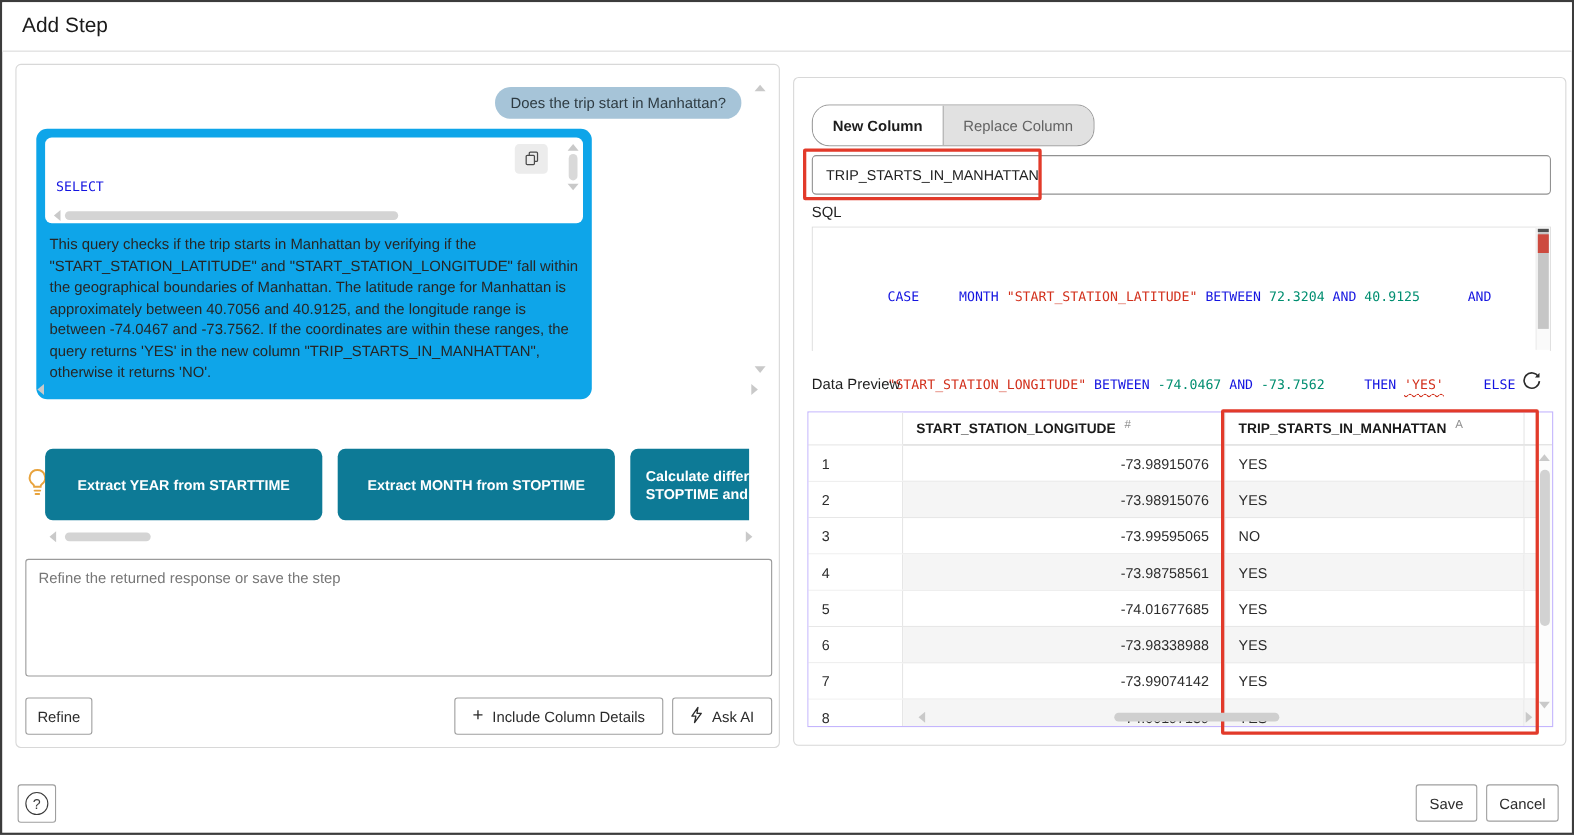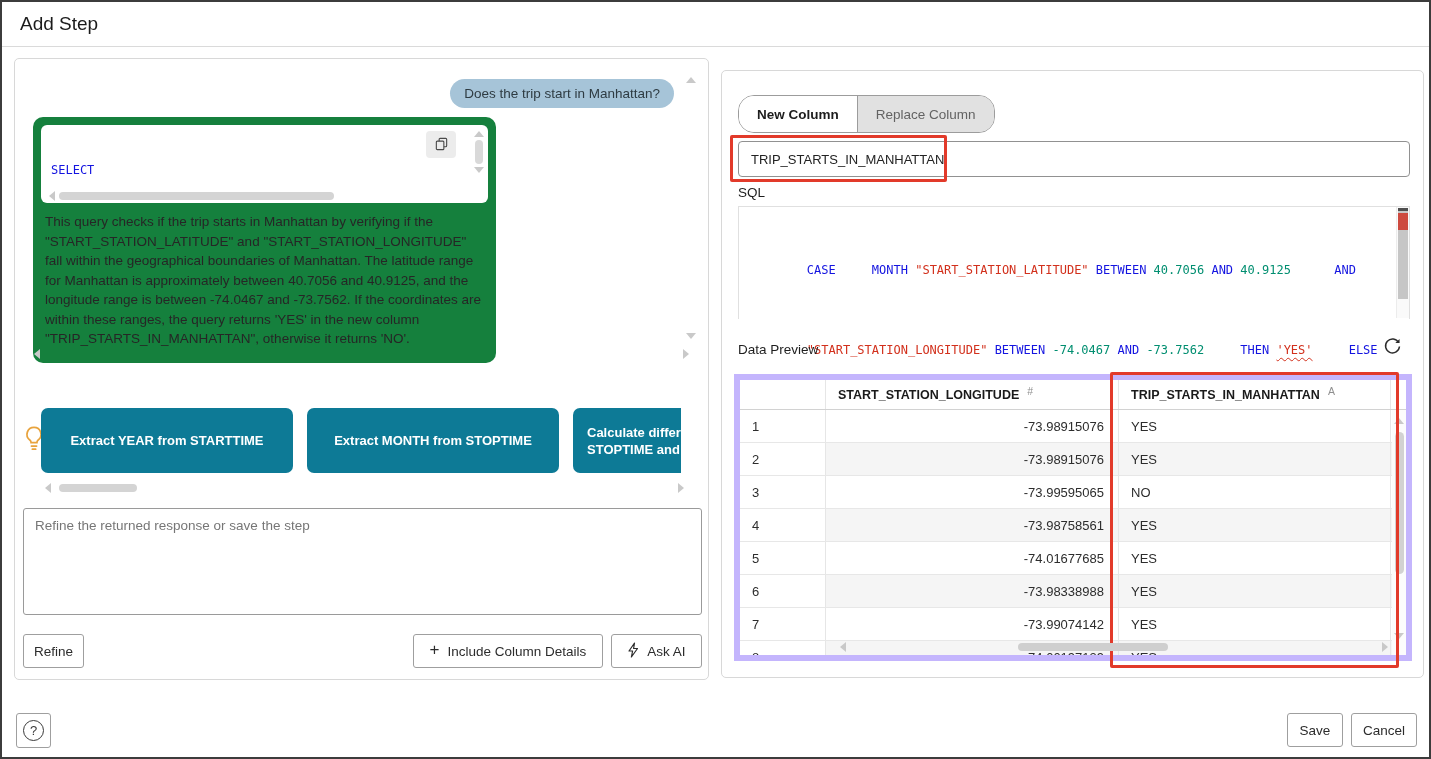--- a/index.html
+++ b/index.html
@@ -19,22 +19,22 @@
   #left-card  { left:12px;  top:56px; width:695px; height:622px; }
   #right-card { left:719px; top:68px; width:703px; height:608px; }
 
   
   .bubble-user {
     position:absolute; right:34px; top:20px;
     background:#a6c4d8; color:#2e3b42;
     border-radius:15px; padding:7px 14px; font-size:13.5px; white-space:nowrap;
   }
   .ai-block {
-    position:absolute; left:18px; top:58px; width:463px;
-    background:#15803d; border-radius:10px; padding-bottom:6px;
+    position:absolute; left:18px; top:58px; width:505px;
+    background:#0ea5e9; border-radius:10px; padding-bottom:6px;
   }
   .code-wrap {
     position:relative; margin:8px 8px 4px 8px; background:#fff;
     border-radius:6px; height:78px; overflow:hidden;
   }
   .code-lines { padding:7px 10px 0 10px; font-family:"DejaVu Sans Mono", monospace; font-size:12px; line-height:15.5px; white-space:pre; }
   .tk-kw  { color:#1414e0; }
   .tk-id  { color:#d2301c; }
   .tk-num { color:#008e70; }
   .tk-str { color:#d2301c; }
@@ -119,21 +119,21 @@
   }
   .sql-lines { padding:7px 10px; font-family:"DejaVu Sans Mono", monospace; font-size:12px; line-height:16px; white-space:pre; background:#fff; }
   .sql-vscroll { position:absolute; top:0; right:0; bottom:0; width:13px; background:#fafafa; border-left:1px solid #ececec; }
   .sql-vcap   { position:absolute; top:1px; left:1px; right:1px; height:3px; background:#4f4f4f; }
   .sql-vthumb { position:absolute; top:4px; left:1px; right:1px; height:88px; background:#c6c6c6; }
   .sql-vmark  { position:absolute; top:6px; left:1px; right:1px; height:17px; background:#cd4a3f; }
 
   .refresh-btn { position:absolute; right:18px; top:264px; width:26px; height:26px; background:none; border:none; cursor:pointer; }
 
   
-  .pt { position:absolute; left:12px; top:303px; width:678px; height:287px; border:6px solid #c4b5fd; overflow:hidden; background:#fff; }
+  .pt { position:absolute; left:12px; top:303px; width:678px; height:287px; border:1px solid #c4b5fd; overflow:hidden; background:#fff; }
   .pt-row { display:flex; height:33px; border-bottom:1px solid #e7e7e7; font-size:13px; color:#2d2d2d; }
   .pt-head { height:30px; border-bottom:1px solid #d2d2d2; }
   .pt-c0 { width:86px;  padding-left:12px; display:flex; align-items:center; border-right:1px solid #e6e6e6; background:#fff; }
   .pt-c1 { width:293px; padding:0 14px 0 12px; display:flex; align-items:center; border-right:1px solid #e6e6e6; }
   .pt-c2 { width:272px; padding-left:12px;  display:flex; align-items:center; border-right:1px solid #e6e6e6; }
   .pt-c3 { width:13px; }
   .pt-head .pt-c1, .pt-head .pt-c2 { font-weight:bold; font-size:12.5px; color:#1a1a1a; }
   .pt-row .pt-c1 { justify-content:flex-end; }
   .pt-head .pt-c1 { justify-content:flex-start; }
   .coltype { font-weight:normal; font-size:10.5px; color:#8f8f8f; margin-left:8px; align-self:flex-start; margin-top:5px; }
@@ -249,21 +249,21 @@
   </div>
 
   <input class="colname-input" type="text" value="TRIP_STARTS_IN_MANHATTAN" style="">
   <div class="red-annot" id="red-annot-input"></div>
 
   <div class="sec-label" id="sql-label">SQL</div>
 
   <div class="sql-box">
     <div class="sql-lines">
       <div>
-        <span class="tk-kw">CASE</span><span>     </span><span class="tk-kw">MONTH </span><span class="tk-id">"START_STATION_LATITUDE"</span><span class="tk-kw"> BETWEEN </span><span class="tk-num">40.7056</span><span class="tk-kw"> AND </span><span class="tk-num">40.9125</span><span>      </span><span class="tk-kw">AND</span>
+        <span class="tk-kw">CASE</span><span>     </span><span class="tk-kw">MONTH </span><span class="tk-id">"START_STATION_LATITUDE"</span><span class="tk-kw"> BETWEEN </span><span class="tk-num">72.3204</span><span class="tk-kw"> AND </span><span class="tk-num">40.9125</span><span>      </span><span class="tk-kw">AND</span>
       </div>
       <div>
         <span class="tk-id">"START_STATION_LONGITUDE"</span><span class="tk-kw"> BETWEEN </span><span class="tk-num">-74.0467</span><span class="tk-kw"> AND </span><span class="tk-num">-73.7562</span><span>     </span><span class="tk-kw">THEN </span><span class="tk-str-wavy">'YES'</span><span>     </span><span class="tk-kw">ELSE</span>
       </div>
       <div>
         <span class="tk-str">'NO'</span><span>    </span><span class="tk-kw">END</span>
       </div>
     </div>
     <div class="sql-vscroll">
       <span class="sql-vcap"></span>

